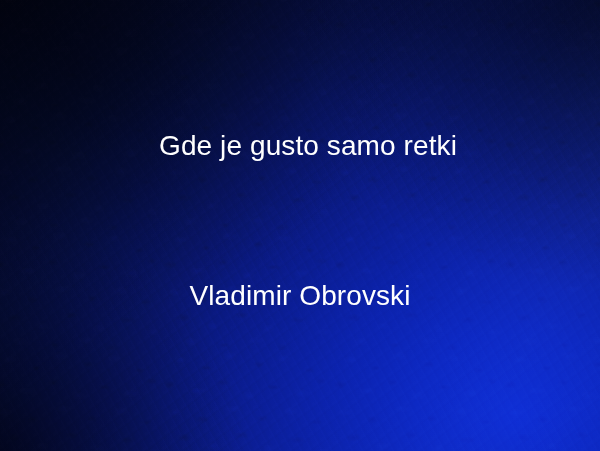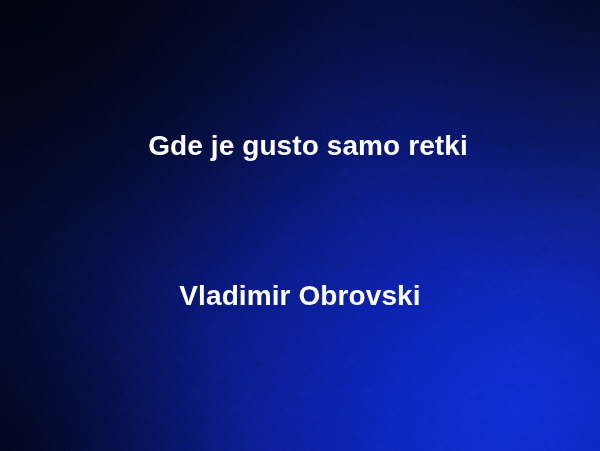--- a/index.html
+++ b/index.html
@@ -167,37 +167,37 @@
     position: absolute;
     left: 0;
     right: 0;
     top: 129px;
     text-align: center;
   }
   .title-line {
     color: #ffffff;
     font-size: 28px;
     line-height: 33px;
-    font-weight: 700;
+    font-weight: 400;
     letter-spacing: 0.1px;
     white-space: nowrap;
     padding-left: 16px;
   }
   .author-block {
     position: absolute;
     left: 0;
     right: 0;
     top: 279px;
     text-align: center;
   }
   .author-line {
     color: #ffffff;
     font-size: 28px;
     line-height: 33px;
-    font-weight: 700;
+    font-weight: 400;
     letter-spacing: 0.1px;
     white-space: nowrap;
   }
 </style>
 </head>
 <body>
 
 <div id="slide">
 
   <div class="bg-base"></div>

